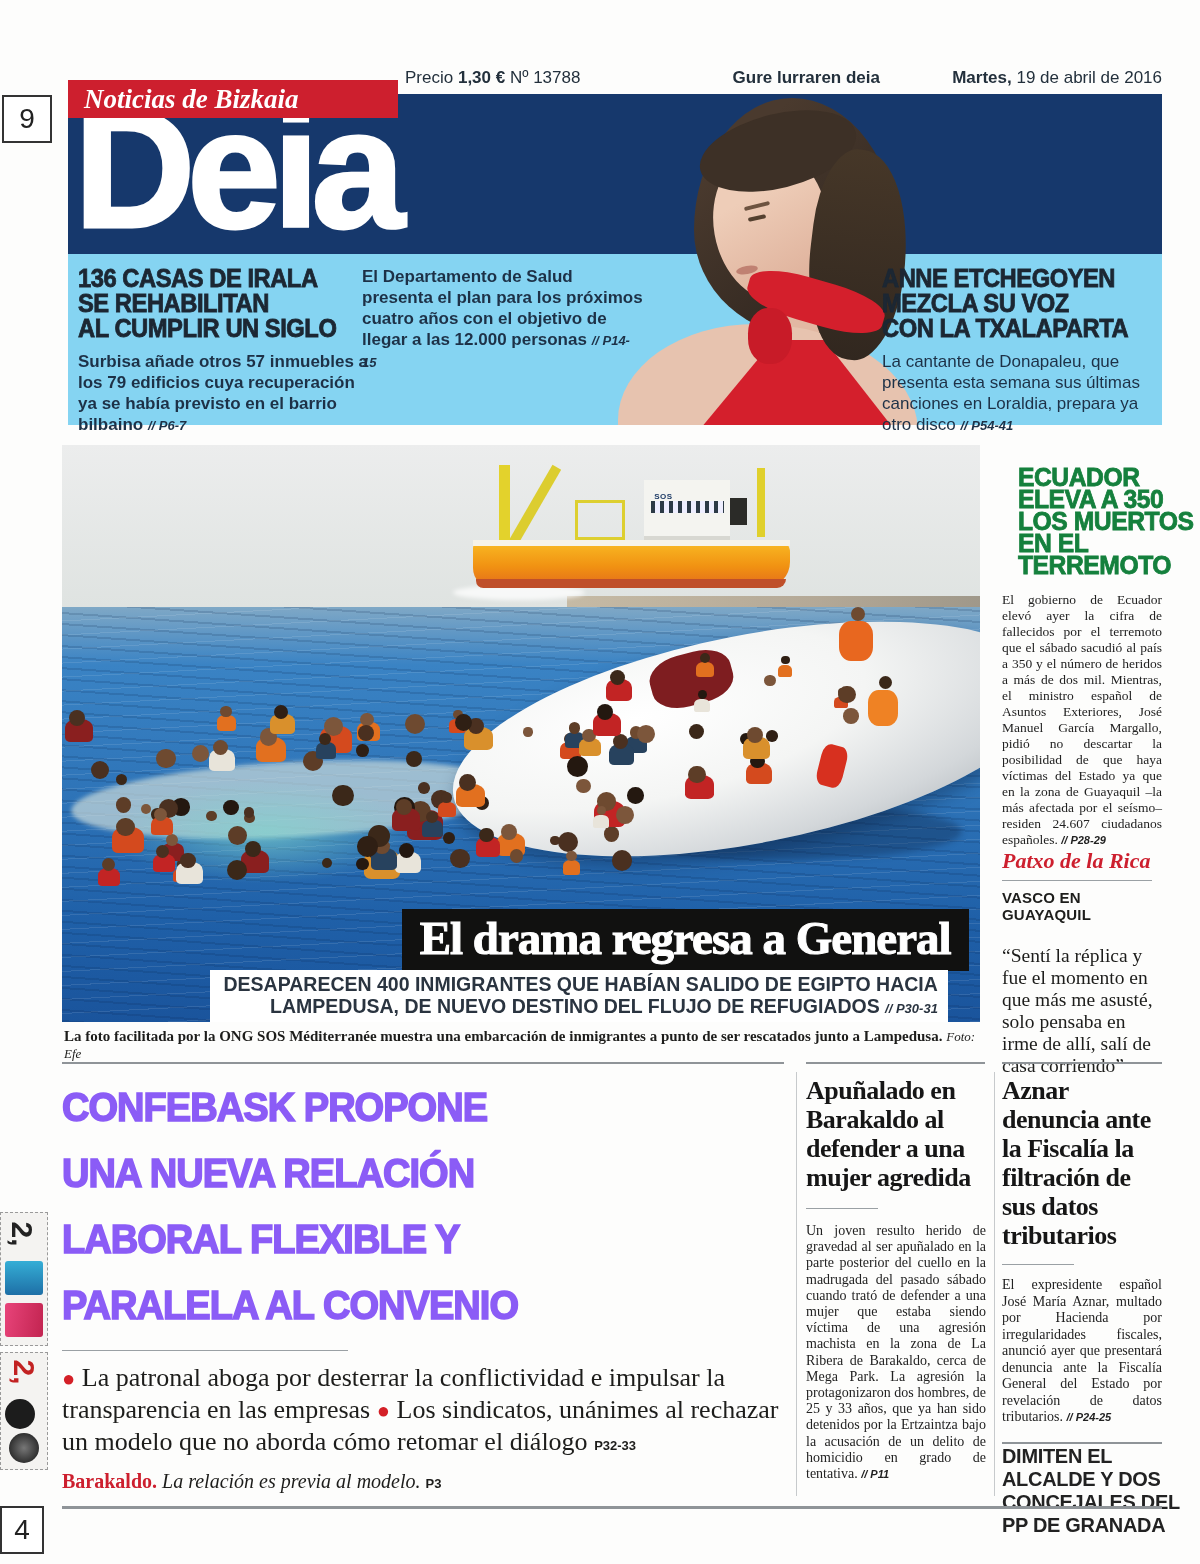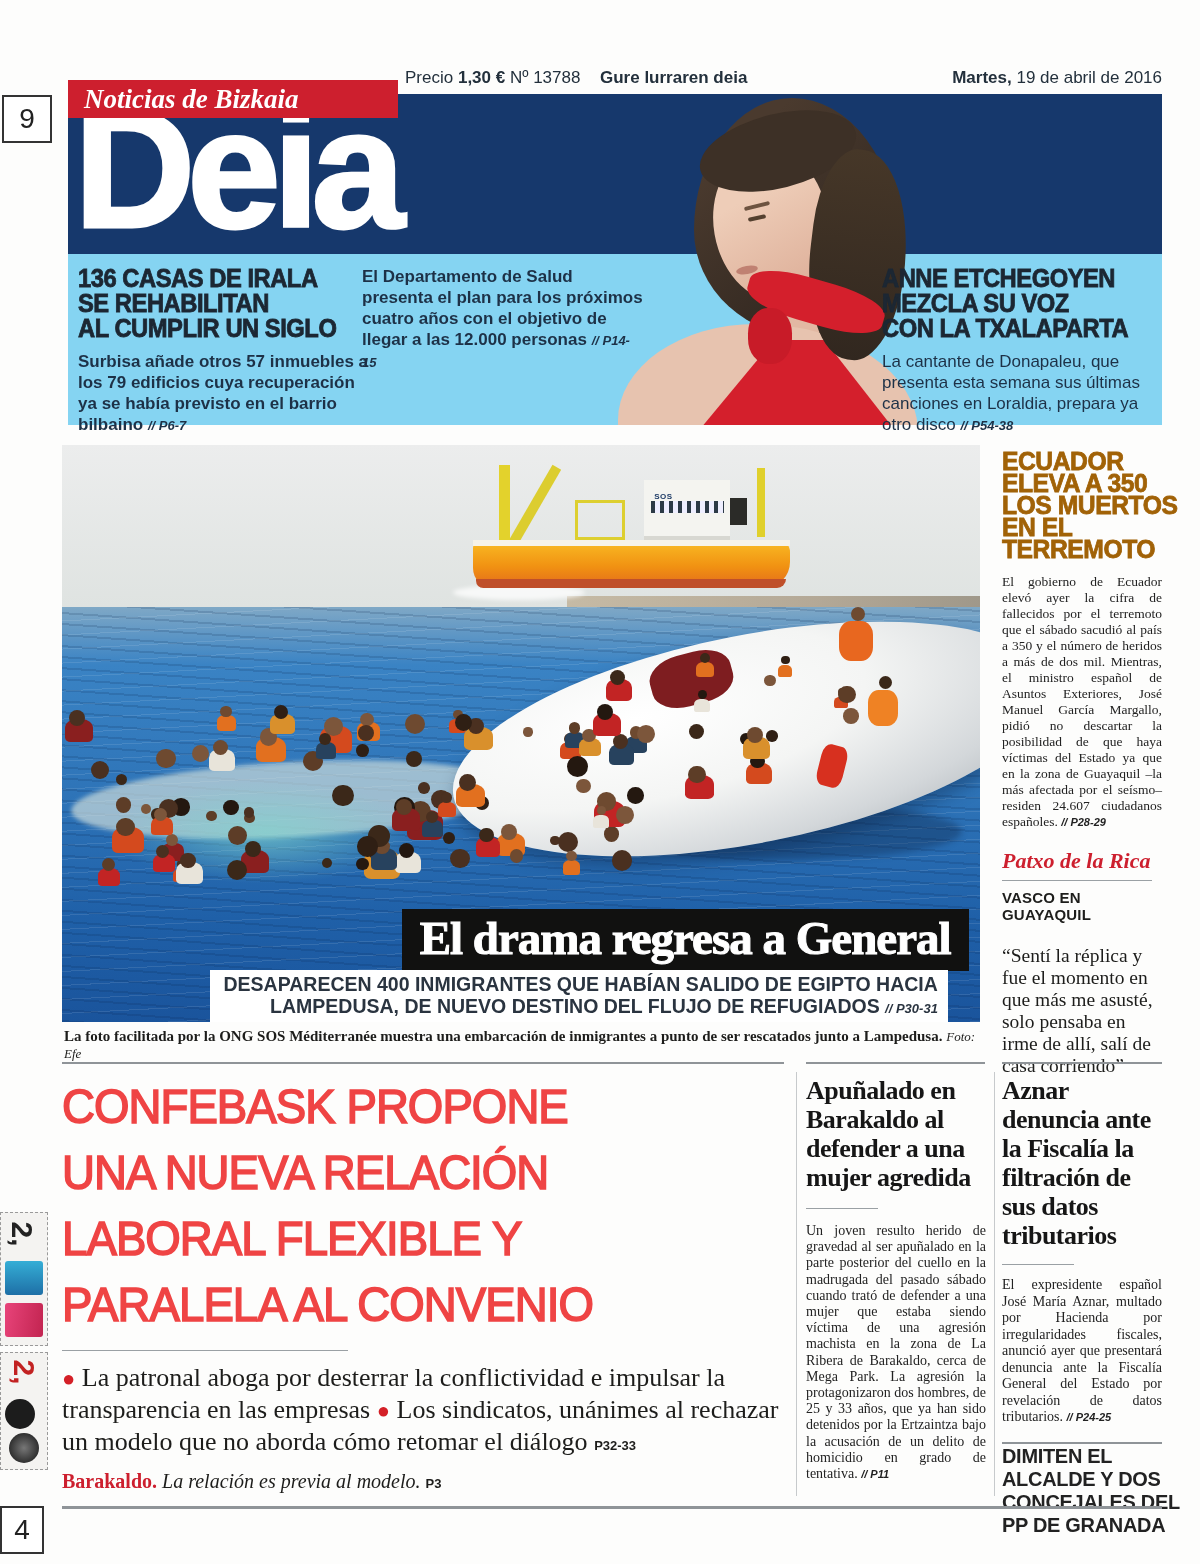--- a/index.html
+++ b/index.html
@@ -89,31 +89,31 @@
               background:rgba(12,35,70,.35);filter:blur(3px);}
   .cloth{position:absolute;left:64%;top:36%;width:9%;height:9%;background:#7e1d20;border-radius:40%;transform:rotate(-15deg);}
   
   .ovl-title{position:absolute;left:37%;top:80.5%;padding:2px 18px 6px 18px;background:#111110;
              color:#fff;font-family:"Liberation Serif",serif;font-weight:bold;font-size:47px;
              letter-spacing:-1px;-webkit-text-stroke:1px #fff;white-space:nowrap;}
   .ovl-deck{position:absolute;right:3.5%;top:91%;background:#fff;color:#2a3440;text-align:right;
             font-weight:bold;font-size:19.5px;line-height:22px;padding:3px 10px 4px 14px;}
   
   .col-ecu{left:1002px;top:450px;width:160px;}
-  .col-ecu h2{margin:0;font-size:26px;line-height:22px;letter-spacing:-.5px;color:#a16207;}
+  .col-ecu h2{margin:16px;font-size:26px;line-height:22px;letter-spacing:-.5px;color:#15803d;}
   .bodytext{font-family:"Liberation Serif",serif;font-size:13.5px;line-height:16px;
             text-align:justify;color:#222;}
   .inref{font-family:"Liberation Sans",sans-serif;font-weight:bold;font-style:italic;font-size:11px;}
   .patxo-name{color:#cd1f2e;font-family:"Liberation Serif",serif;font-style:italic;
               font-weight:bold;font-size:22px;}
   .patxo-kicker{font-weight:bold;font-size:15px;color:#1d1d1b;letter-spacing:.2px;}
   .quote{font-family:"Liberation Serif",serif;font-size:19.5px;line-height:22px;color:#1d1d1b;}
   
-  .lead-h{left:62px;top:1074px;width:730px;font-size:48px;line-height:66px;font-weight:normal;
-          letter-spacing:-1px;color:#ef4444;}
+  .lead-h{left:62px;top:1074px;width:730px;font-size:40px;line-height:66px;font-weight:bold;
+          letter-spacing:-1px;color:#8b5cf6;}
   .bullets{left:62px;top:1362px;width:724px;font-family:"Liberation Serif",serif;
            font-size:26px;line-height:31px;color:#1d1d1b;}
   .dot{color:#d42027;font-size:22px;}
   .bref{font-weight:bold;font-size:13px;font-family:"Liberation Sans",sans-serif;}
   .edi{left:62px;top:1470px;font-family:"Liberation Serif",serif;font-size:20px;color:#1d1d1b;}
   .edi .lab{color:#cd1f2e;font-weight:bold;}
   .edi .it{font-style:italic;}
   .scol h3{margin:0;font-family:"Liberation Serif",serif;font-weight:bold;font-size:26px;
            line-height:29px;letter-spacing:-.5px;color:#161616;}
   .granada{font-size:21px;line-height:23px;font-weight:bold;color:#222;letter-spacing:-.3px;}
@@ -143,21 +143,21 @@
     <div class="abs" style="left:4px;top:46px;width:30px;height:30px;background:#1c1c1c;border-radius:50%;"></div>
     <div class="abs" style="left:8px;top:80px;width:30px;height:30px;background:radial-gradient(#777,#111);border-radius:50%;"></div>
   </div>
   <div class="abs edgebox" style="left:0;top:1506px;width:40px;height:44px;line-height:44px;">4</div>
 
   <div class="abs topbar" style="left:405px;">
     <span>Precio</span>
     <b>1,30 €</b>
     <span>Nº 13788</span>
   </div>
-  <div class="abs topbar" style="left:600px;width:280px;text-align:left;font-weight:bold;">Gure lurraren deia</div>
+  <div class="abs topbar" style="left:600px;width:280px;text-align:right;font-weight:bold;">Gure lurraren deia</div>
   <div class="abs topbar" style="left:862px;width:300px;text-align:right;">
     <b>Martes,</b><span> 19 de abril de 2016</span>
   </div>
 
   <div class="abs mast"></div>
   <div class="abs brand">Deia</div>
   <div class="abs kicker">Noticias de Bizkaia</div>
 
   <div class="abs band"></div>
 
@@ -186,21 +186,21 @@
   </div>
   <div class="abs teaser" style="left:362px;top:266px;width:282px;">
     <p><span>El Departamento de Salud presenta el plan para los próximos cuatro años con el objetivo de llegar a las 12.000 personas </span><span class="pref">// P14-15</span></p>
   </div>
   <div class="abs teaser" style="left:882px;top:266px;width:270px;">
     <h3 class="u2">
         <span class="cond" style="display:block;">ANNE ETCHEGOYEN</span>
         <span class="cond" style="display:block;">MEZCLA SU VOZ</span>
         <span class="cond" style="display:block;">CON LA TXALAPARTA</span>
       </h3>
-    <p style="font-weight:normal;"><span>La cantante de Donapaleu, que presenta esta semana sus últimas canciones en Loraldia, prepara ya otro disco </span><span class="pref">// P54-38</span></p>
+    <p style="font-weight:normal;"><span>La cantante de Donapaleu, que presenta esta semana sus últimas canciones en Loraldia, prepara ya otro disco </span><span class="pref">// P54-41</span></p>
   </div>
 
   <div class="abs photo">
     <div class="sky"></div>
     <div class="port"></div>
     <div class="sea"></div>
     <div class="ship">
       <div class="wake"></div>
       <div class="crane2"></div>
       <div class="crane1"></div>

